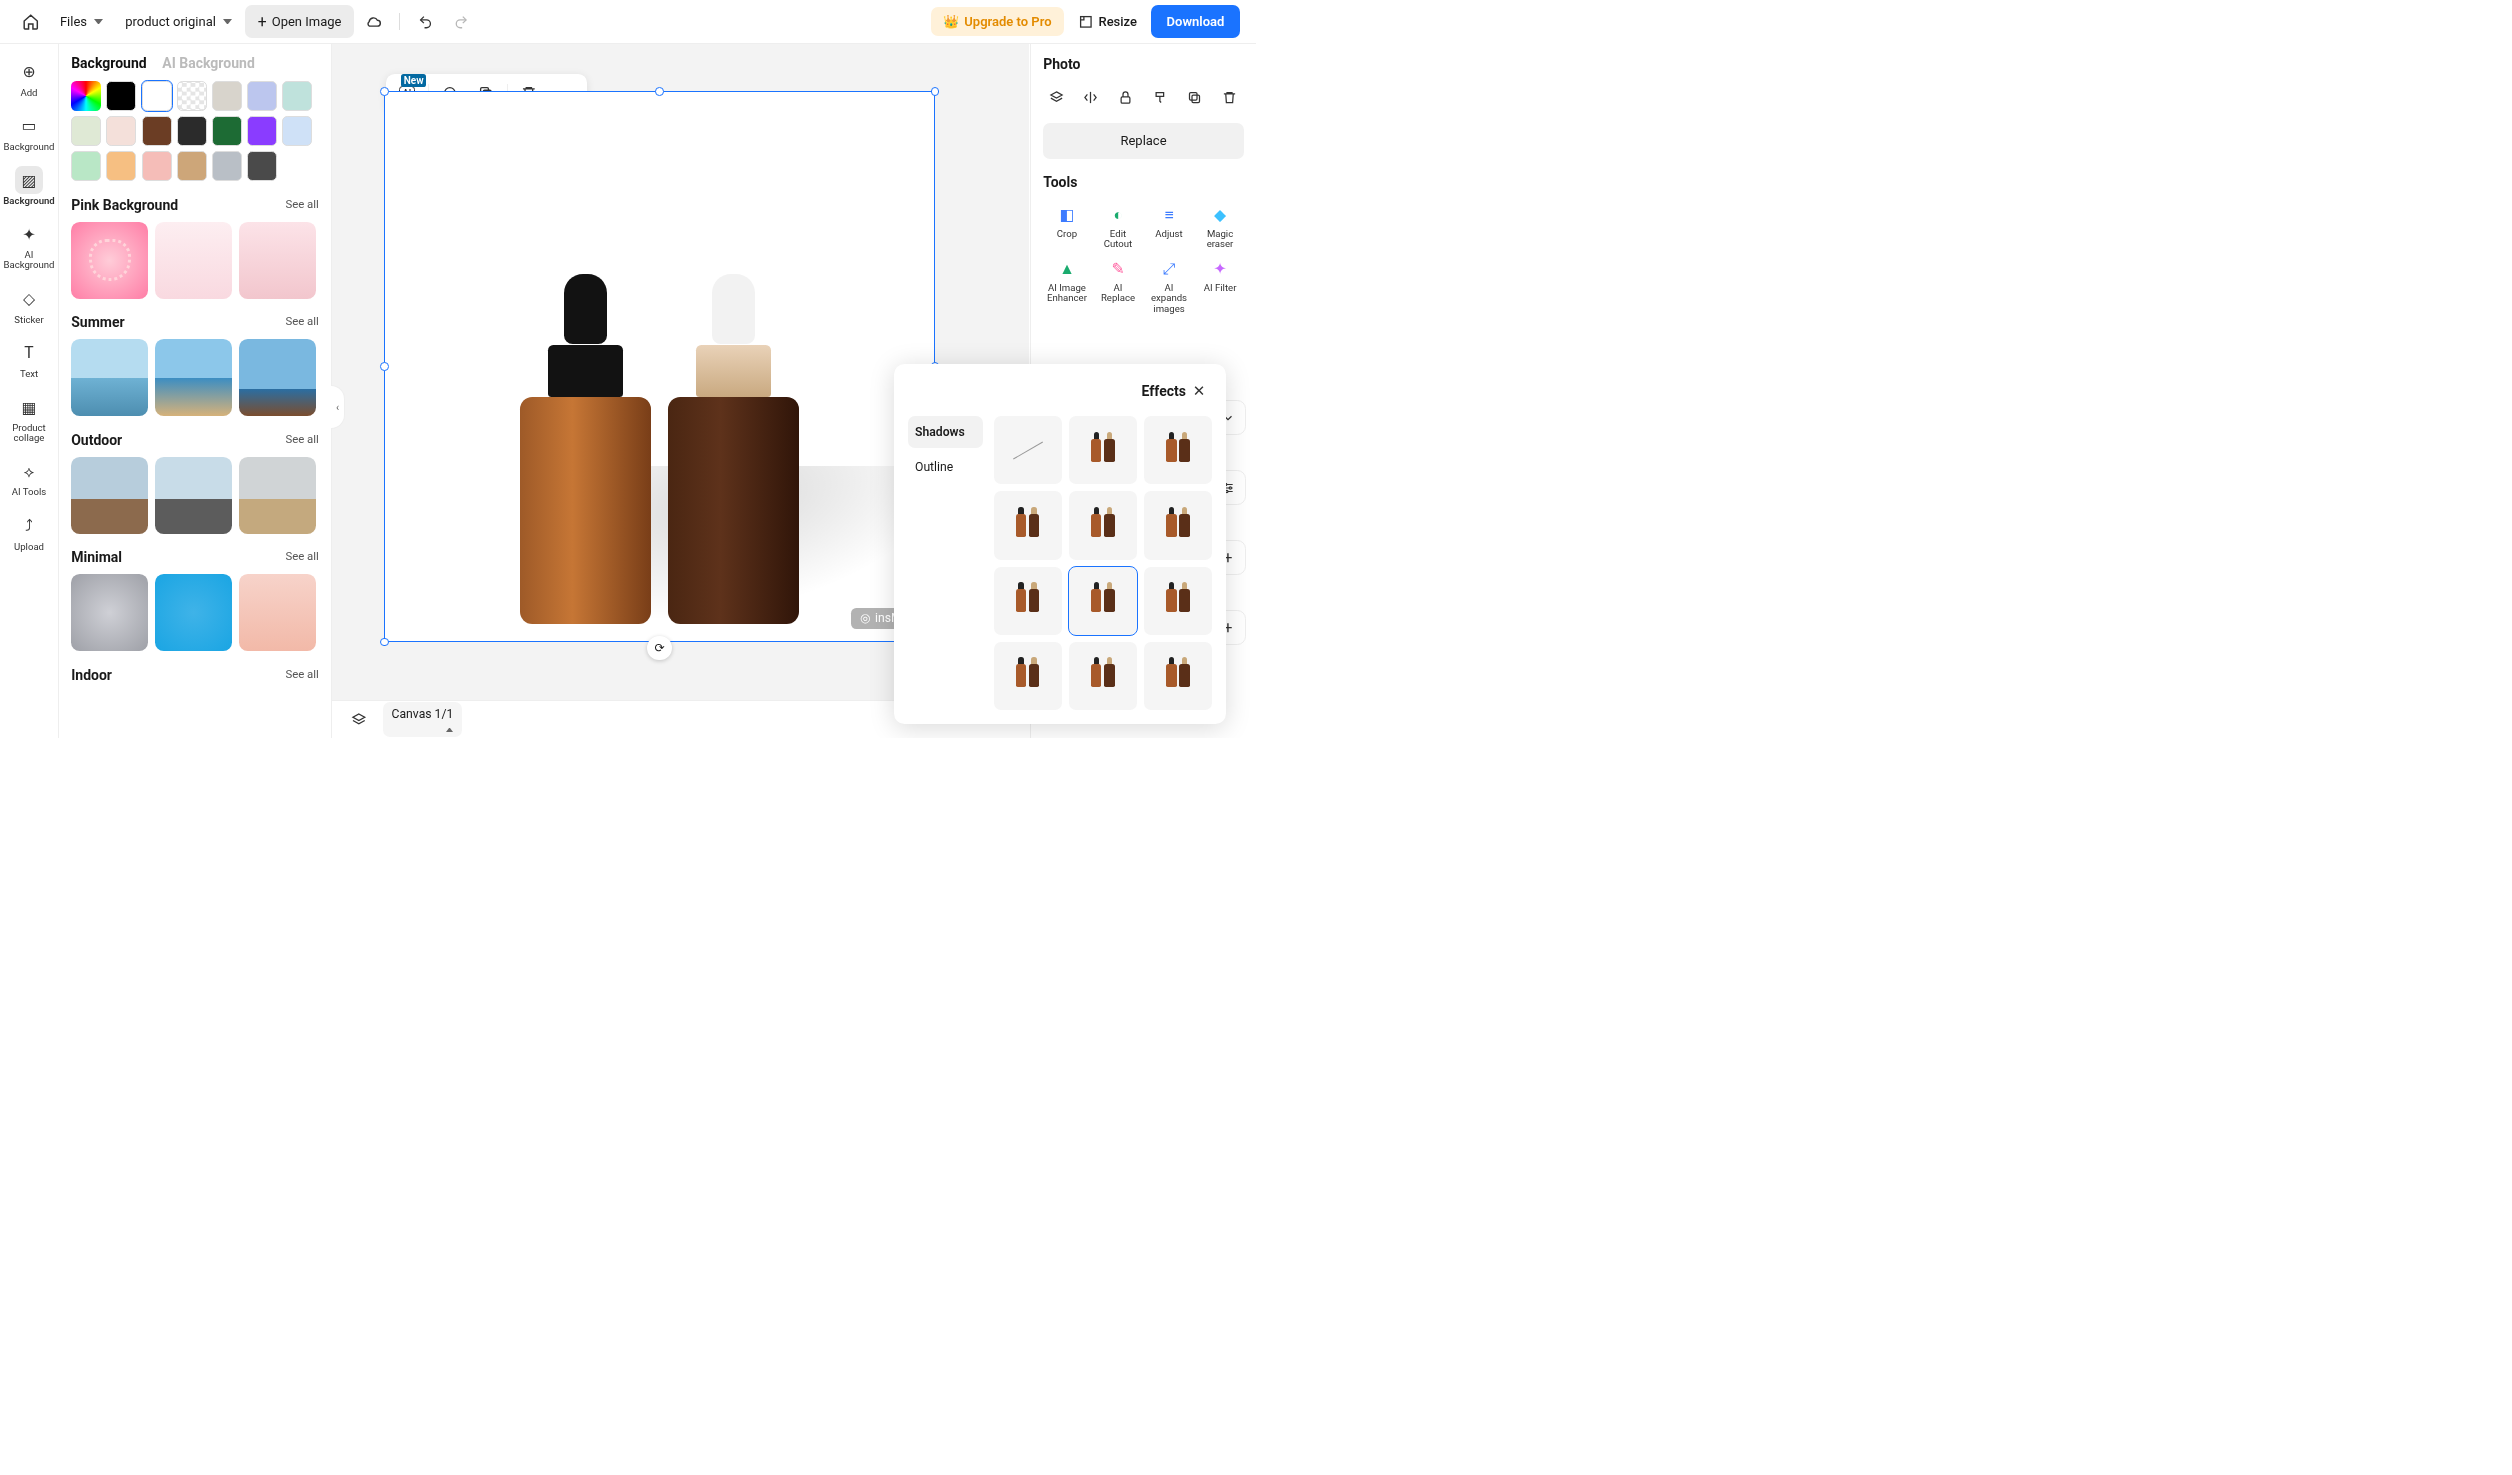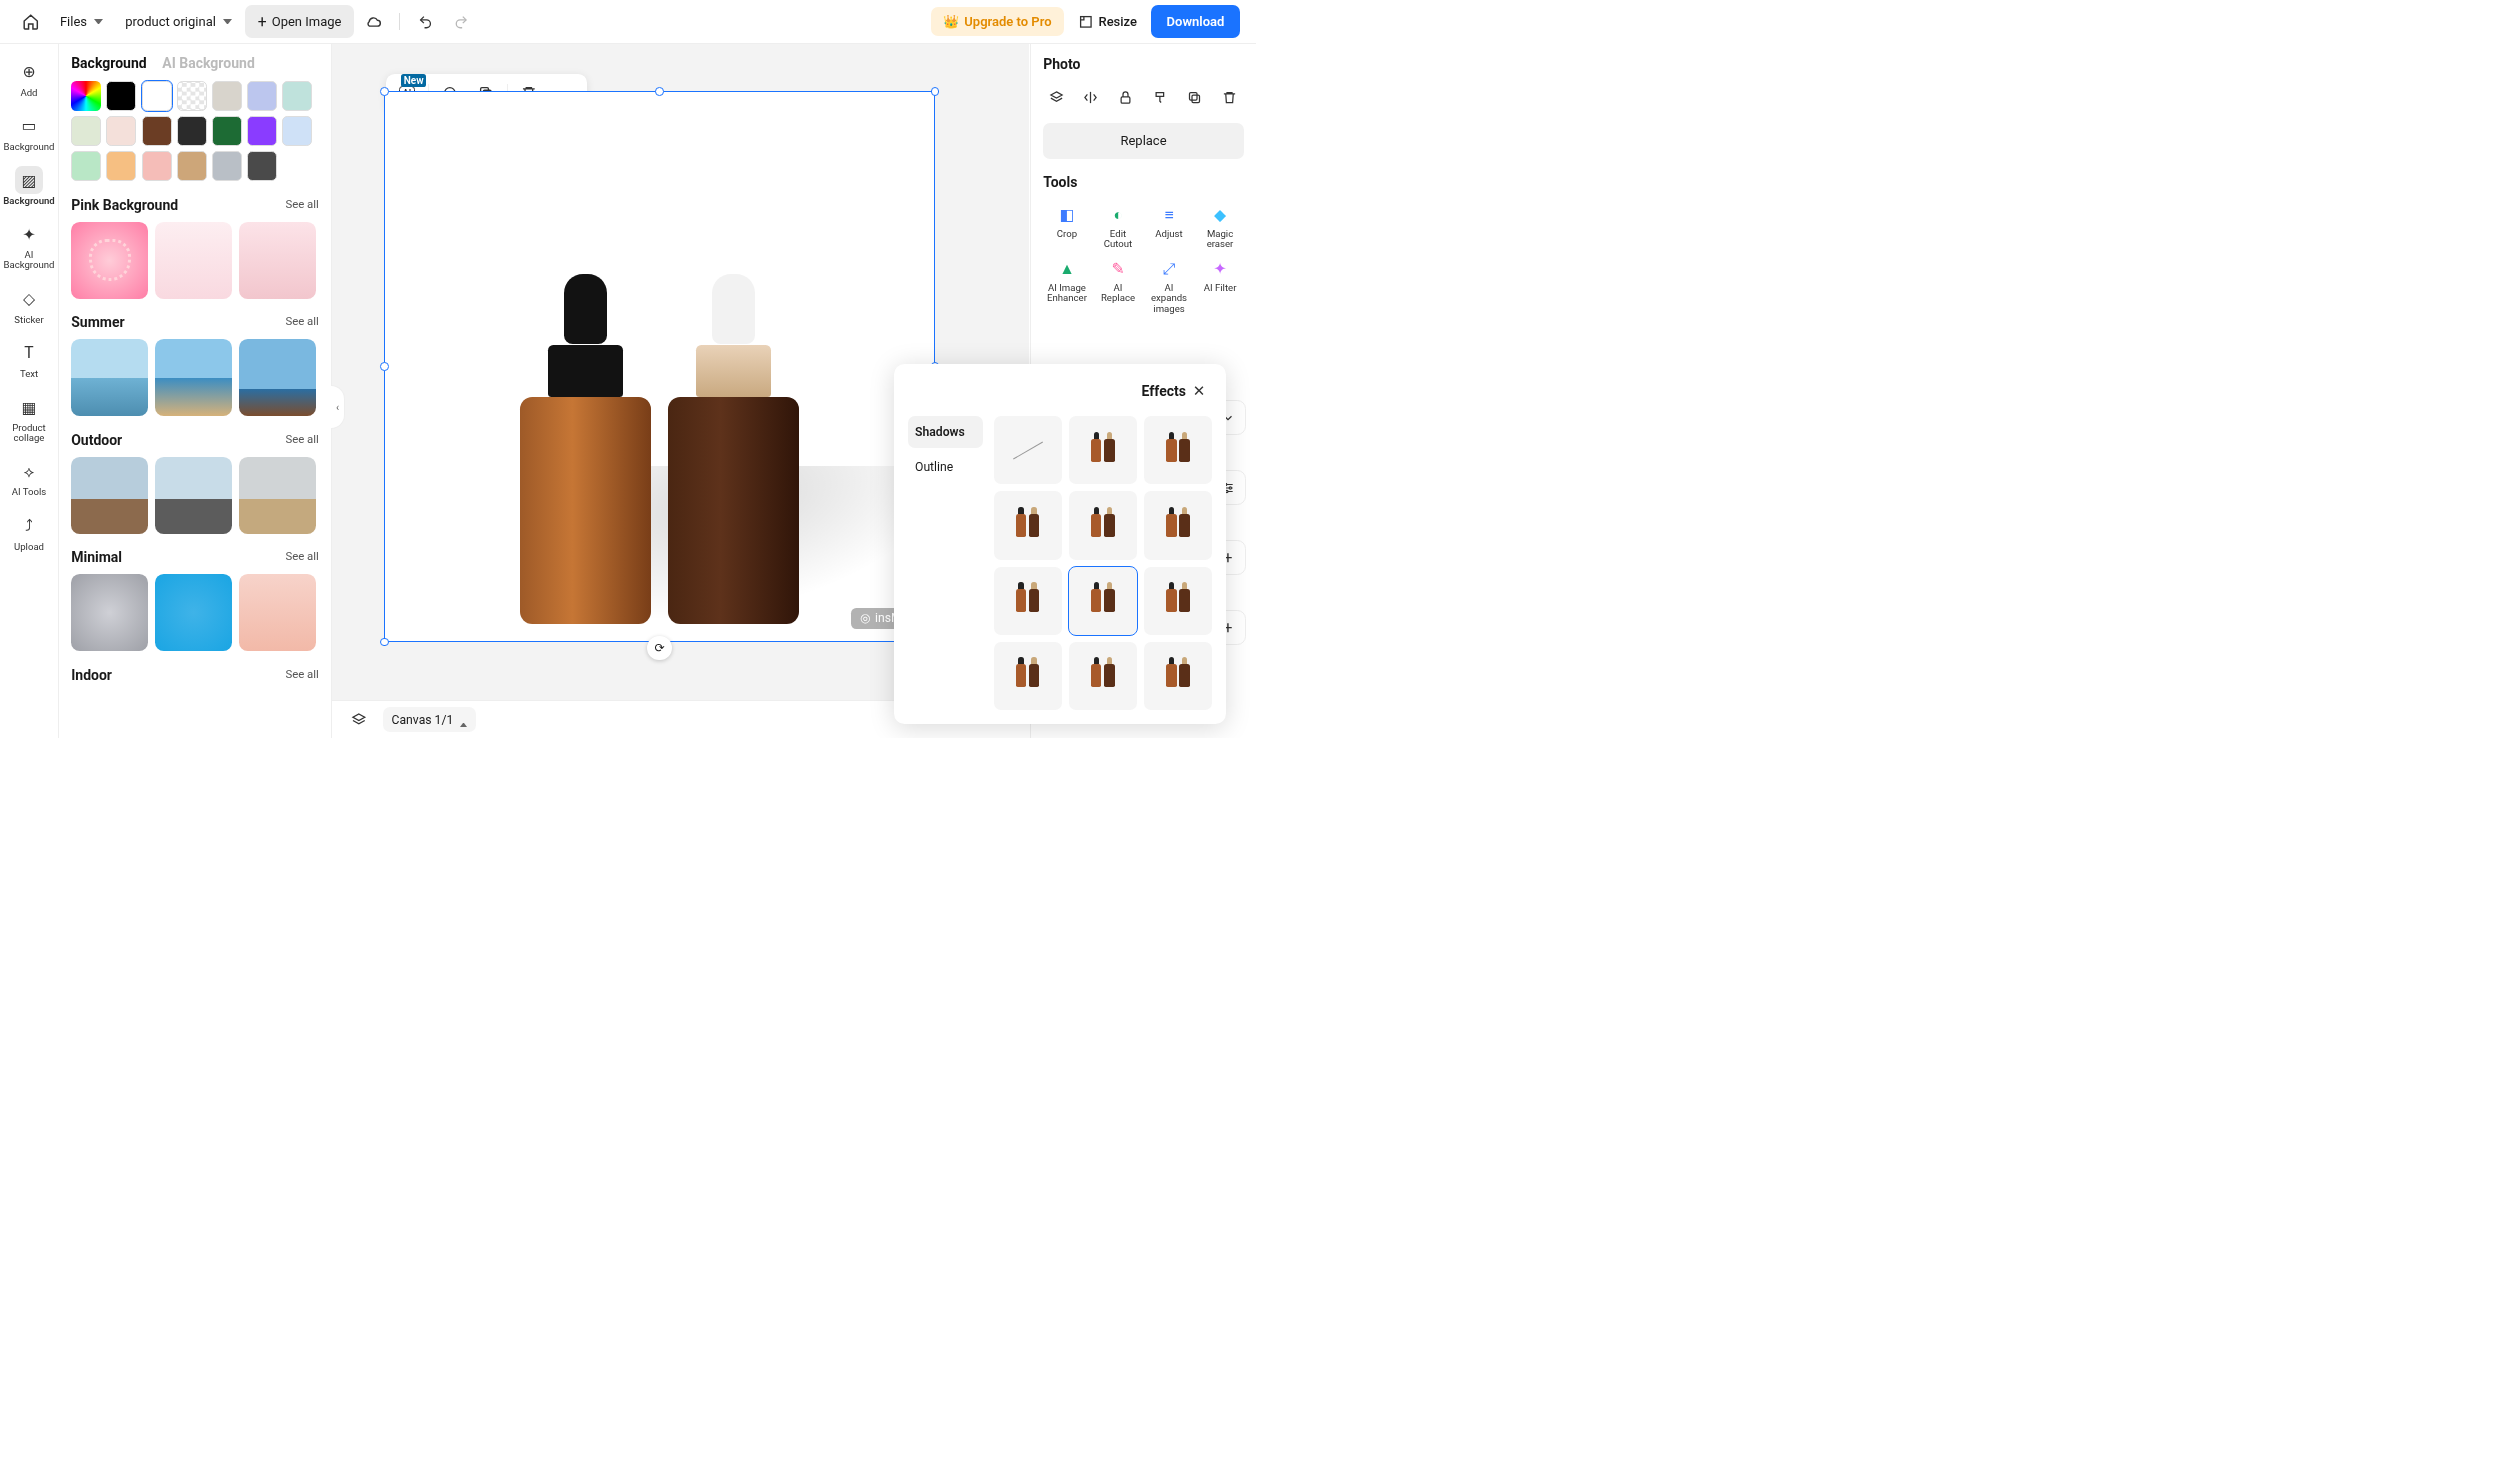--- a/index.html
+++ b/index.html
@@ -57,21 +57,21 @@
   .h-tl { left:-5.2px; top:-5.2px; } .h-tr { right:-5.2px; top:-5.2px;} .h-bl{left:-5.2px;bottom:-5.2px;} .h-br{right:-5.2px;bottom:-5.2px;}
   .h-ml{left:-5.2px;top:50%;margin-top:-4.4px;} .h-mr{right:-5.2px;top:50%;margin-top:-4.4px;}
   .h-mt{top:-5.2px;left:50%;margin-left:-4.4px;} .h-mb{bottom:-5.2px;left:50%;margin-left:-4.4px;}
   .float-bar { position:absolute; left:54px; top:30px; background:#fff; border-radius:8.7px; box-shadow:0 1.7px 8.7px rgba(0,0,0,0.1); display:flex; align-items:center; padding:3.5px; gap:1.7px; }
   .fb-btn { width:35px; height:31px; display:flex; align-items:center; justify-content:center; border-radius:7px; cursor:pointer; font-size:15px; color:#333;}
   .fb-btn.ai { position:relative; font-size:12.2px; font-weight:600; }
   .fb-new { position:absolute; top:-3.5px; right:-1.7px; background:#0369a1; color:#fff; font-size:10px; padding:0.9px 2.6px; border-radius:2.6px;}
   .fb-sep { width:0.9px; height:19px; background:#eee; margin:0 1.7px;}
 
   .canvas-bottom { position:absolute; left:0; bottom:0; right:0; height:38px; background:#fff; border-top:0.9px solid #eee; display:flex; align-items:center; padding:0 12.2px; gap:8.7px;}
-  .canvas-btn { display:flex; align-items:flex-end; gap:7px; padding:5.2px 8.7px; background:#f5f5f5; border-radius:7px; cursor:pointer; font-size:12.2px;}
+  .canvas-btn { display:flex; align-items:flex-end; gap:7px; padding:5.2px 8.7px; background:#f5f5f5; border-radius:7px; cursor:pointer; font-size:12.2px;flex-direction:column;}
   .zoom { margin-left:auto; font-size:12.2px; color:#333; display:flex; align-items:center; gap:3.5px; cursor:pointer;}
   .chev-up-s { width:7px; height:4.4px; border-left:3.5px solid transparent; border-right:3.5px solid transparent; border-bottom:4.4px solid #666;}
 
   .collapse-handle { position:absolute; left:-0.9px; top:341px; width:14px; height:44px; background:#fff; border:0.9px solid #eee; border-left:none; border-radius:0 17.5px 17.5px 0; display:flex; align-items:center; justify-content:center; cursor:pointer; font-size:10.5px; color:#666;}
 
   
   .right-panel { position:absolute; right:0; top:44px; bottom:0; width:226px; border-left:0.9px solid #eee; padding:12.2px 12.2px 0 12.2px; overflow:hidden; }
   .rp-title { font-size:14px; font-weight:700; margin-bottom:12.2px; }
   .rp-icons { display:flex; gap:8.7px; margin-bottom:12.2px; }
   .rpic { width:26px; height:26px; display:flex; align-items:center; justify-content:center; cursor:pointer; font-size:15px; color:#333; border-radius:5.2px;}

